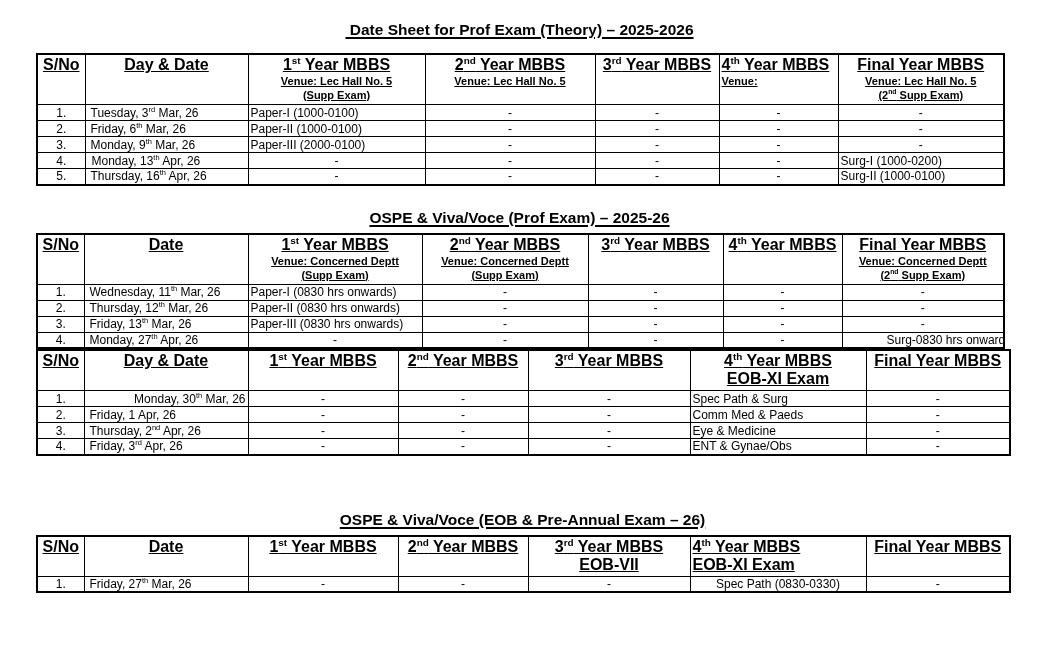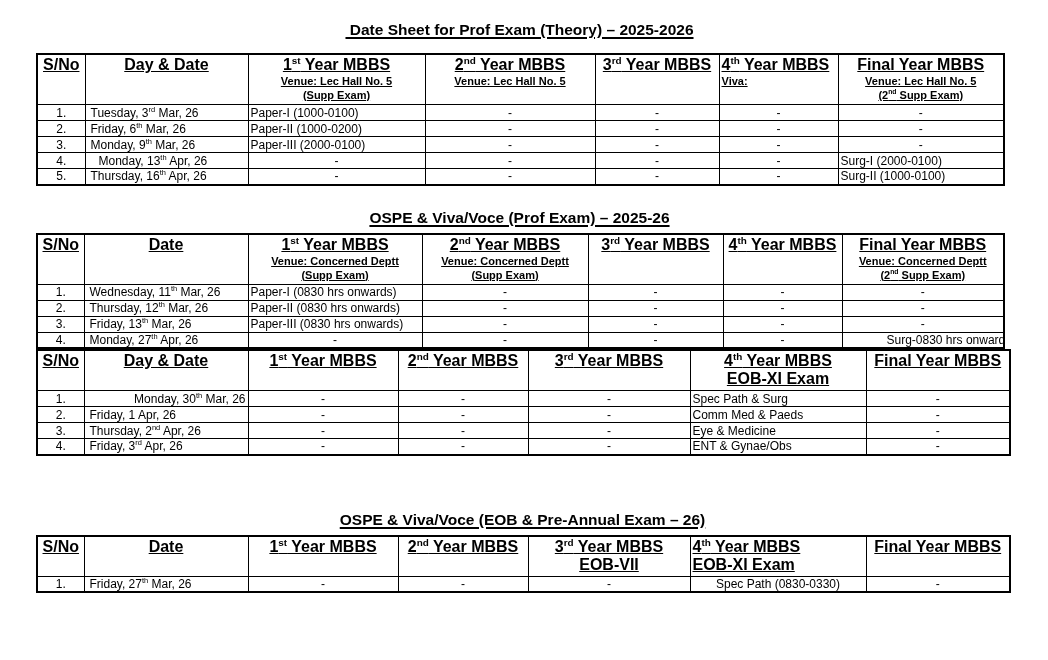--- a/index.html
+++ b/index.html
@@ -97,21 +97,21 @@
             </th>
             <th style="text-align: center;">
               <div class="hl-main">2<sup>nd</sup> Year MBBS</div>
               <div class="hl-sub">Venue: Lec Hall No. 5</div>
             </th>
             <th style="text-align: center;">
               <div class="hl-main">3<sup>rd</sup> Year MBBS</div>
             </th>
             <th style="text-align: left;">
               <div class="hl-main">4<sup>th</sup> Year MBBS</div>
-              <div class="hl-sub">Viva:</div>
+              <div class="hl-sub">Venue:</div>
             </th>
             <th style="text-align: center;">
               <div class="hl-main">Final Year MBBS</div>
               <div class="hl-sub">Venue: Lec Hall No. 5</div>
               <div class="hl-sub">(2<sup>nd</sup> Supp Exam)</div>
             </th>
           </tr>
         </thead>
         <tbody>
           <tr>
@@ -119,43 +119,43 @@
             <td style="text-align: left; padding-left: 5px;">Tuesday, 3<sup>rd</sup> Mar, 26</td>
             <td style="text-align: left;">Paper-I (1000-0100)</td>
             <td style="text-align: center;">-</td>
             <td style="text-align: center;">-</td>
             <td style="text-align: center;">-</td>
             <td style="text-align: center;">-</td>
           </tr>
           <tr>
             <td style="text-align: center;">2.</td>
             <td style="text-align: left; padding-left: 5px;">Friday, 6<sup>th</sup> Mar, 26</td>
-            <td style="text-align: left;">Paper-II (1000-0200)</td>
+            <td style="text-align: left;">Paper-II (1000-0100)</td>
             <td style="text-align: center;">-</td>
             <td style="text-align: center;">-</td>
             <td style="text-align: center;">-</td>
             <td style="text-align: center;">-</td>
           </tr>
           <tr>
             <td style="text-align: center;">3.</td>
             <td style="text-align: left; padding-left: 5px;">Monday, 9<sup>th</sup> Mar, 26</td>
             <td style="text-align: left;">Paper-III (2000-0100)</td>
             <td style="text-align: center;">-</td>
             <td style="text-align: center;">-</td>
             <td style="text-align: center;">-</td>
             <td style="text-align: center;">-</td>
           </tr>
           <tr>
             <td style="text-align: center;">4.</td>
-            <td style="text-align: left; padding-left: 13px;">Monday, 13<sup>th</sup> Apr, 26</td>
-            <td style="text-align: center;">-</td>
-            <td style="text-align: center;">-</td>
-            <td style="text-align: center;">-</td>
-            <td style="text-align: center;">-</td>
-            <td style="text-align: left;">Surg-I (2000-0100)</td>
+            <td style="text-align: left; padding-left: 6px;">Monday, 13<sup>th</sup> Apr, 26</td>
+            <td style="text-align: center;">-</td>
+            <td style="text-align: center;">-</td>
+            <td style="text-align: center;">-</td>
+            <td style="text-align: center;">-</td>
+            <td style="text-align: left;">Surg-I (1000-0200)</td>
           </tr>
           <tr>
             <td style="text-align: center;">5.</td>
             <td style="text-align: left; padding-left: 5px;">Thursday, 16<sup>th</sup> Apr, 26</td>
             <td style="text-align: center;">-</td>
             <td style="text-align: center;">-</td>
             <td style="text-align: center;">-</td>
             <td style="text-align: center;">-</td>
             <td style="text-align: left;">Surg-II (1000-0100)</td>
           </tr>

